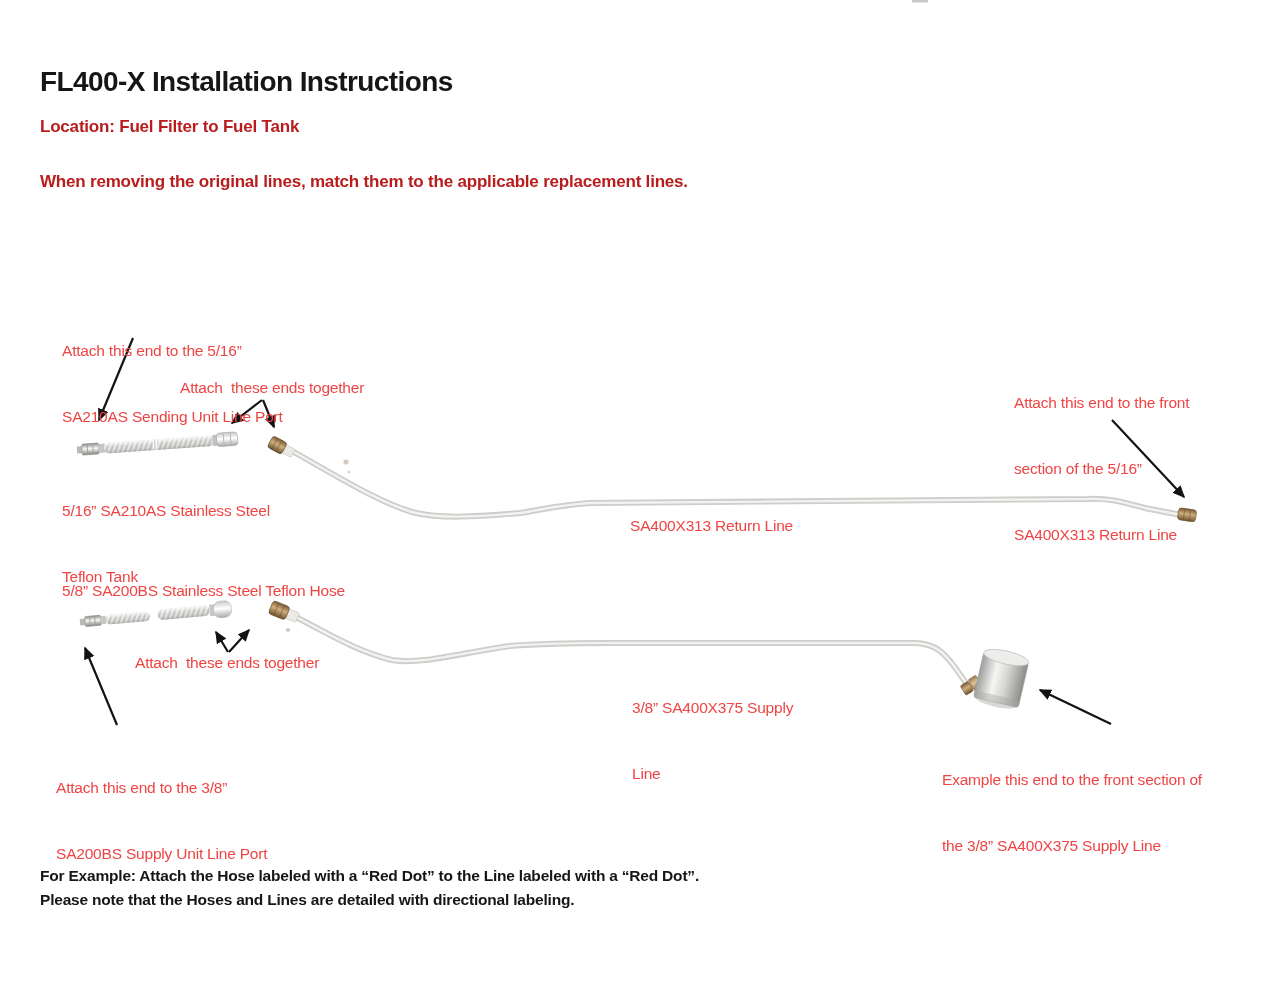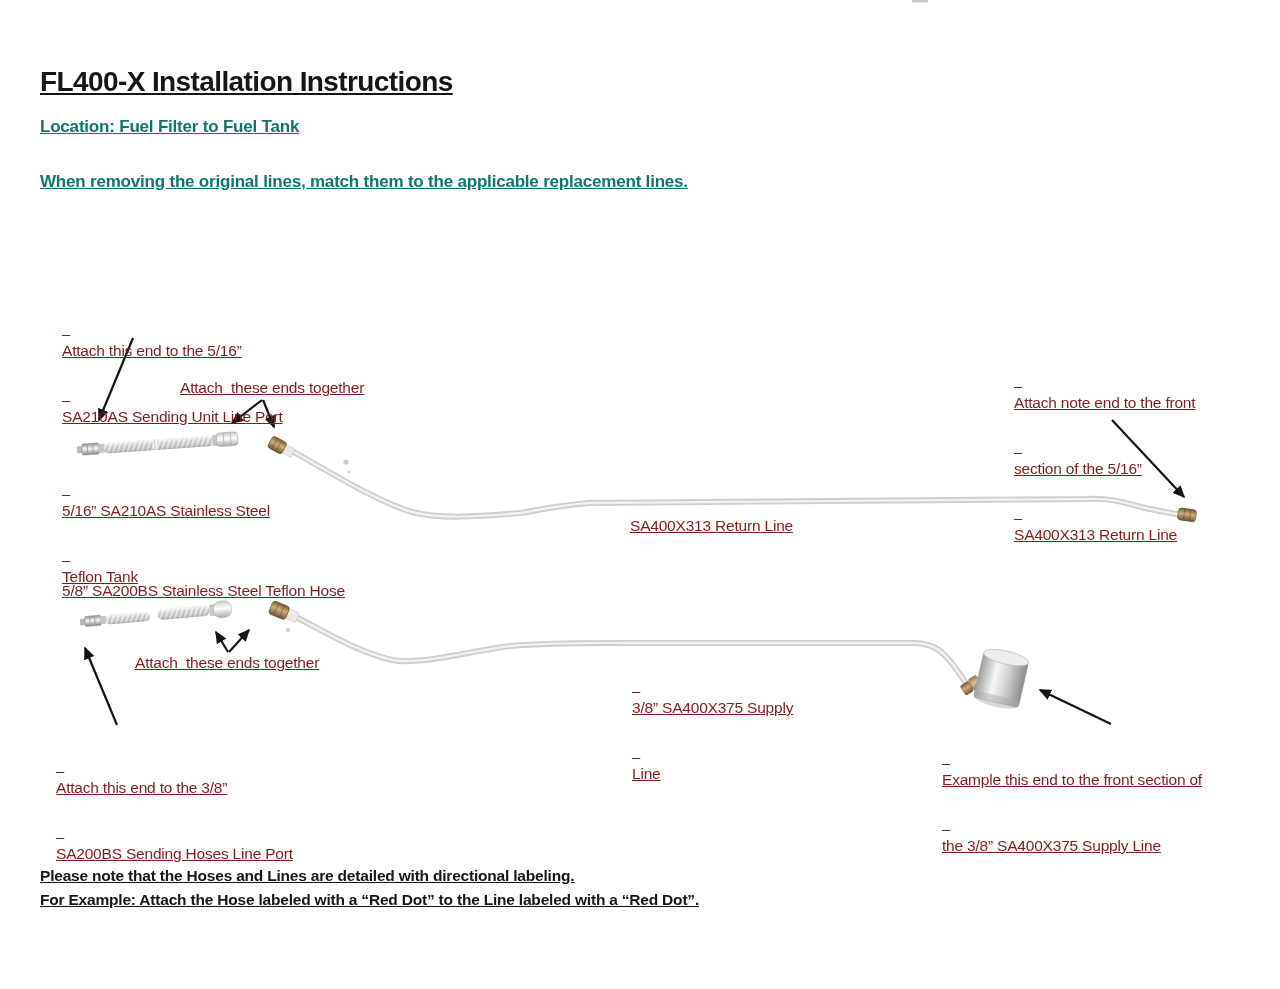--- a/index.html
+++ b/index.html
@@ -1,23 +1,23 @@
 <!DOCTYPE html>
 <html><head>
 <meta charset="utf-8">
 <style>
   html,body{margin:0;padding:0;background:#ffffff;}
   body{width:1280px;height:989px;position:relative;overflow:hidden;
        font-family:"Liberation Sans",sans-serif;color:#1b1b1b;}
-  .abs{position:absolute;text-decoration:underline;}
+  .abs{position:absolute;}
   .title{left:40px;top:66px;font-size:28px;font-weight:700;letter-spacing:-0.6px;color:#161616;}
-  .subtitle{left:40px;font-size:17px;font-weight:700;color:#0f766e;letter-spacing:-0.2px;}
+  .subtitle{left:40px;font-size:17px;font-weight:700;color:#b91c1c;letter-spacing:-0.2px;}
   .loc{top:117px;}
   .warn{top:172px;}
-  .label{font-size:15.5px;line-height:22px;color:#7f1d1d;white-space:pre;letter-spacing:-0.2px;}
+  .label{font-size:15.5px;line-height:22px;color:#ef4444;white-space:pre;letter-spacing:-0.2px;}
   .footer{left:40px;top:864px;font-size:15.5px;font-weight:700;line-height:24px;color:#161616;letter-spacing:-0.2px;}
   svg{position:absolute;left:0;top:0;}
   .lbl-line{display:block;}
 </style>
 </head>
 <body>
 
 <svg width="1280" height="989" viewBox="0 0 1280 989">
   <defs>
     <marker id="ah" markerWidth="13" markerHeight="12" refX="11" refY="5.5" orient="auto" markerUnits="userSpaceOnUse">
@@ -152,36 +152,36 @@
   <span class="lbl-line">Attach this end to the 5/16”</span>
   <span class="lbl-line">SA210AS Sending Unit Line Port</span>
 </div>
 <div class="abs label" style="left:180px;top:377px;">Attach  these ends together</div>
 <div class="abs label" style="left:62px;top:456px;">
   <span class="lbl-line">5/16” SA210AS Stainless Steel</span>
   <span class="lbl-line">Teflon Tank</span>
 </div>
 <div class="abs label" style="left:630px;top:515px;">SA400X313 Return Line</div>
 <div class="abs label" style="left:1014px;top:348px;">
-  <span class="lbl-line">Attach note end to the front</span>
+  <span class="lbl-line">Attach this end to the front</span>
   <span class="lbl-line">section of the 5/16”</span>
   <span class="lbl-line">SA400X313 Return Line</span>
 </div>
 
 <div class="abs label" style="left:62px;top:580px;">5/8” SA200BS Stainless Steel Teflon Hose</div>
 <div class="abs label" style="left:135px;top:652px;">Attach  these ends together</div>
 <div class="abs label" style="left:56px;top:733px;">
   <span class="lbl-line">Attach this end to the 3/8”</span>
-  <span class="lbl-line">SA200BS Sending Hoses Line Port</span>
+  <span class="lbl-line">SA200BS Supply Unit Line Port</span>
 </div>
 <div class="abs label" style="left:632px;top:653px;">
   <span class="lbl-line">3/8” SA400X375 Supply</span>
   <span class="lbl-line">Line</span>
 </div>
 <div class="abs label" style="left:942px;top:725px;">
   <span class="lbl-line">Example this end to the front section of</span>
   <span class="lbl-line">the 3/8” SA400X375 Supply Line</span>
 </div>
 
 <div class="abs footer">
+  <span class="lbl-line">For Example: Attach the Hose labeled with a “Red Dot” to the Line labeled with a “Red Dot”.</span>
   <span class="lbl-line">Please note that the Hoses and Lines are detailed with directional labeling.</span>
-  <span class="lbl-line">For Example: Attach the Hose labeled with a “Red Dot” to the Line labeled with a “Red Dot”.</span>
 </div>
 
 </body></html>

